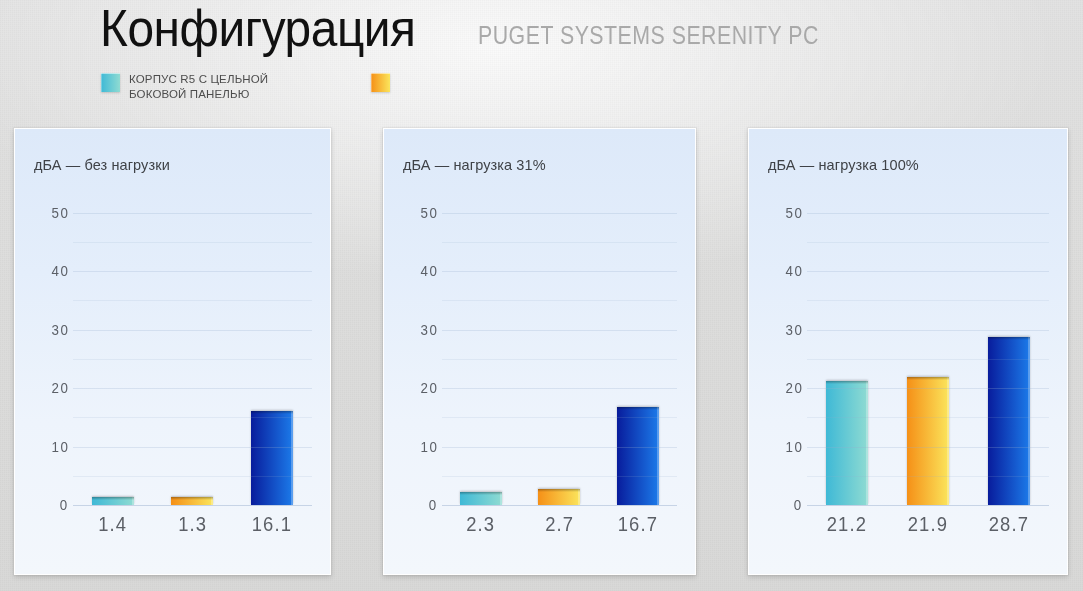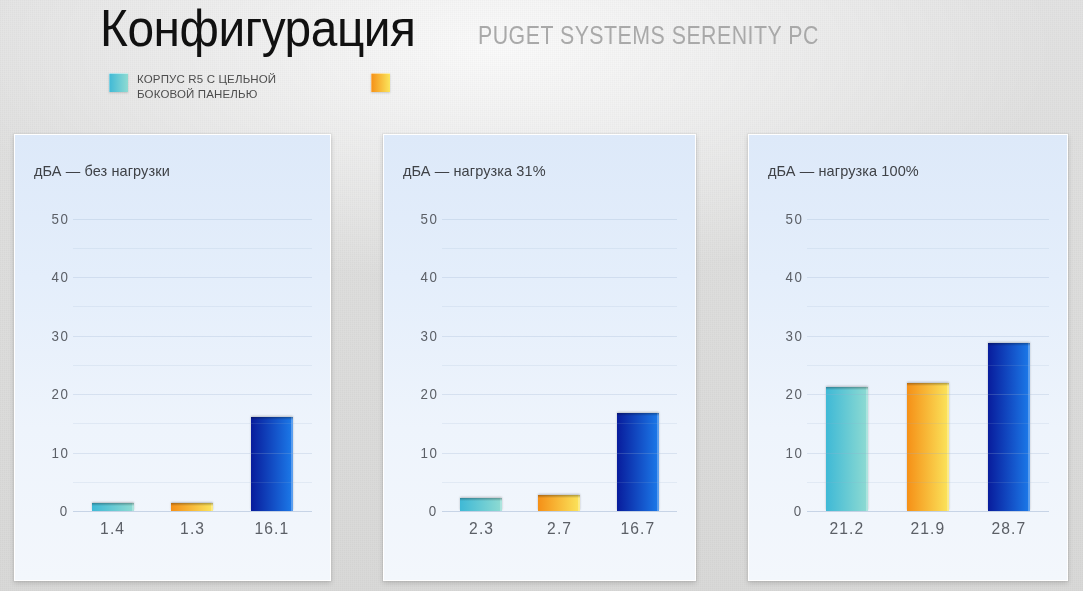--- a/index.html
+++ b/index.html
@@ -90,36 +90,36 @@
       0 1px 2px rgba(0,0,0,0.17);
   }
   .legend-label {
     font-size: 11.5px;
     font-weight: 400;
     line-height: 14.5px;
     color: #4d4d4d;
     letter-spacing: 0.15px;
     white-space: pre-line;
   }
-  #legend-item-0 { left: 101px; top: 0; margin-left: 8px; }
+  #legend-item-0 { left: 101px; top: 0; }
   #legend-item-1 { left: 371px; top: 0; }
   #legend-item-2 { left: 656px; top: 0; }
 
   
   #panels {
     position: absolute;
     left: 0;
     top: 118px;
     width: 1083px;
     height: 460px;
     z-index: 2;
   }
   .panel {
     position: absolute;
-    top: 16px;
+    top: 10px;
     height: 447px;
     background: linear-gradient(180deg, #dde9f9 0%, #e4eefb 32%, #eef4fc 66%, #f3f7fc 100%);
     border: 1px solid #ffffff;
     box-shadow: 0 2px 5px rgba(0,0,0,0.16), 0 0 0 1px rgba(0,0,0,0.035);
     box-sizing: border-box;
   }
   #panel-0 { left: 14px;  width: 317px; }
   #panel-1 { left: 383px; width: 313px; }
   #panel-2 { left: 748px; width: 320px; }
 
@@ -221,21 +221,21 @@
     left: 58px;
     right: 18px;
     top: 312px;
     display: flex;
     justify-content: space-around;
   }
   .xlabel {
     width: 33.33%;
     text-align: center;
     font-family: "Liberation Sans", sans-serif;
-    font-size: 17px;
+    font-size: 20px;
     color: #5b5f66;
     letter-spacing: 1.2px;
   }
   .xlabel span {
     display: inline-block;
     transform: scaleX(0.92);
   }
 </style>
 </head>
 <body>

